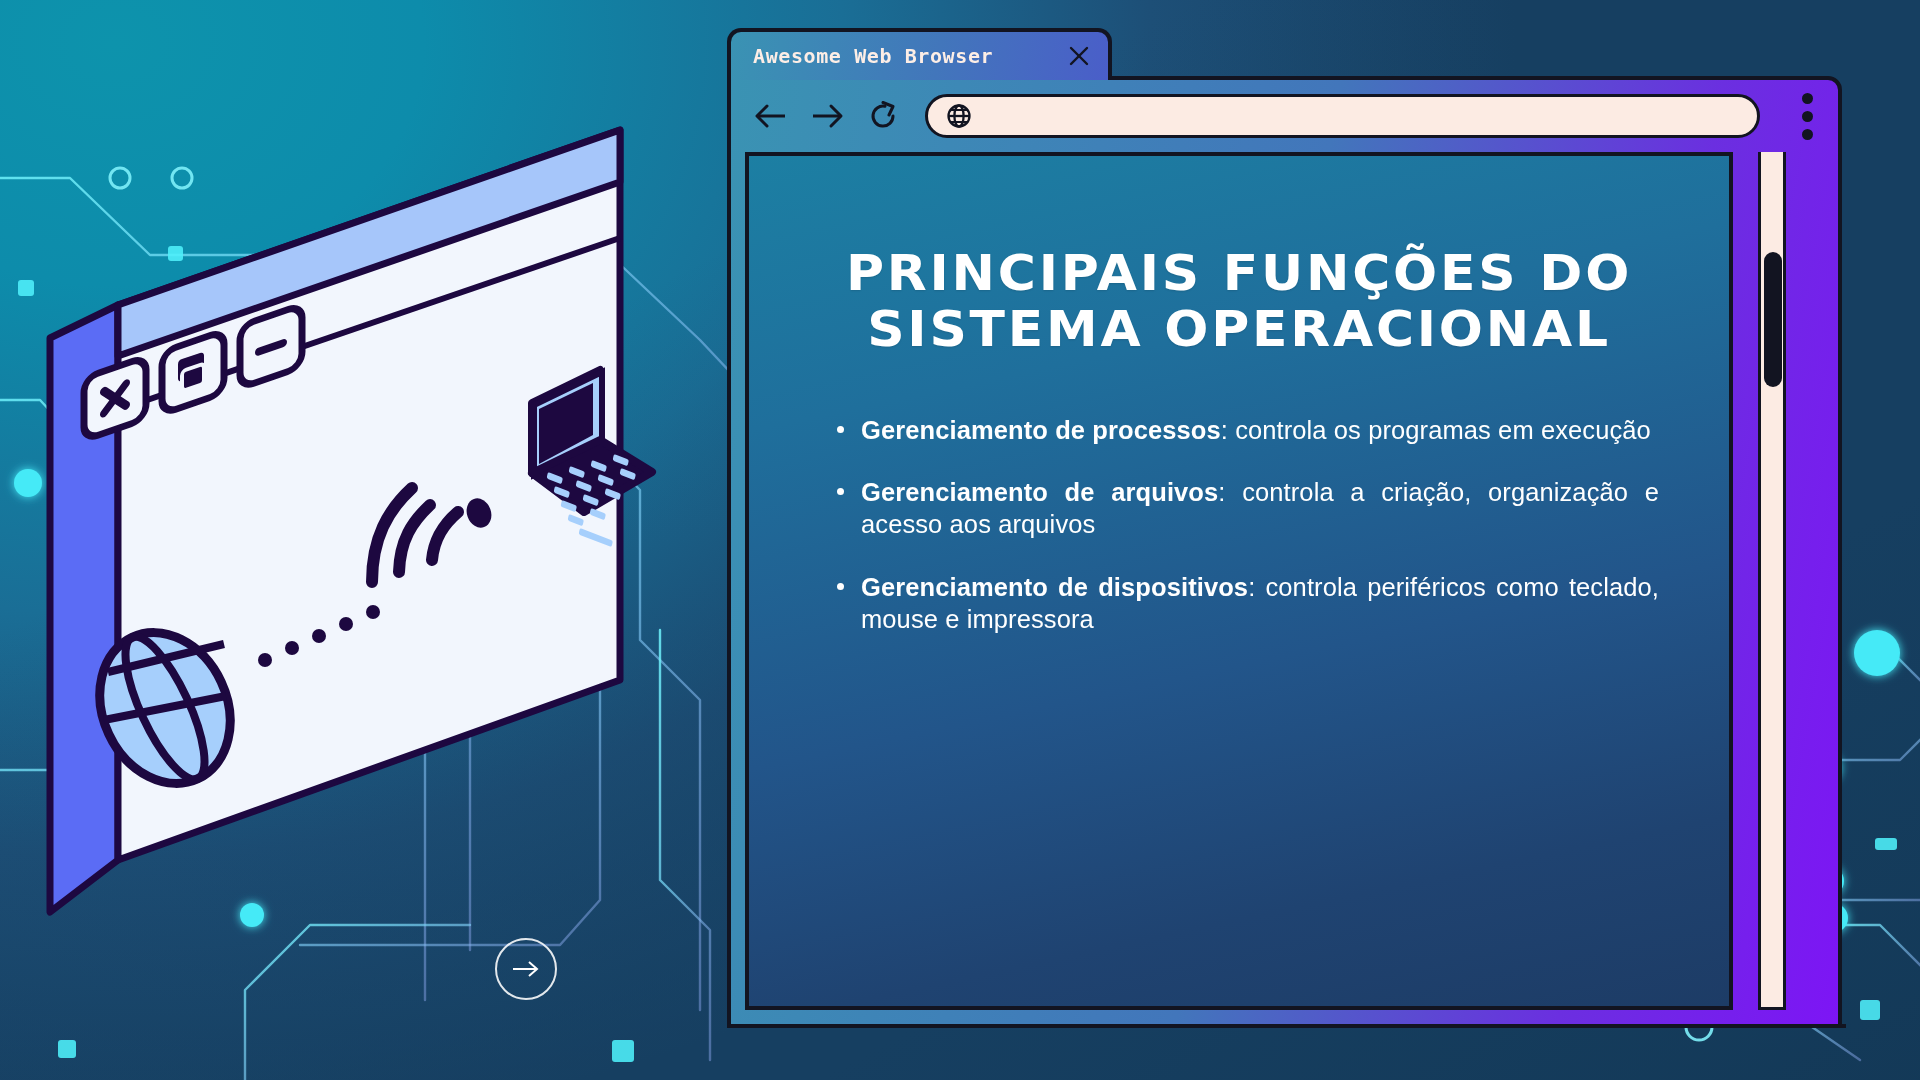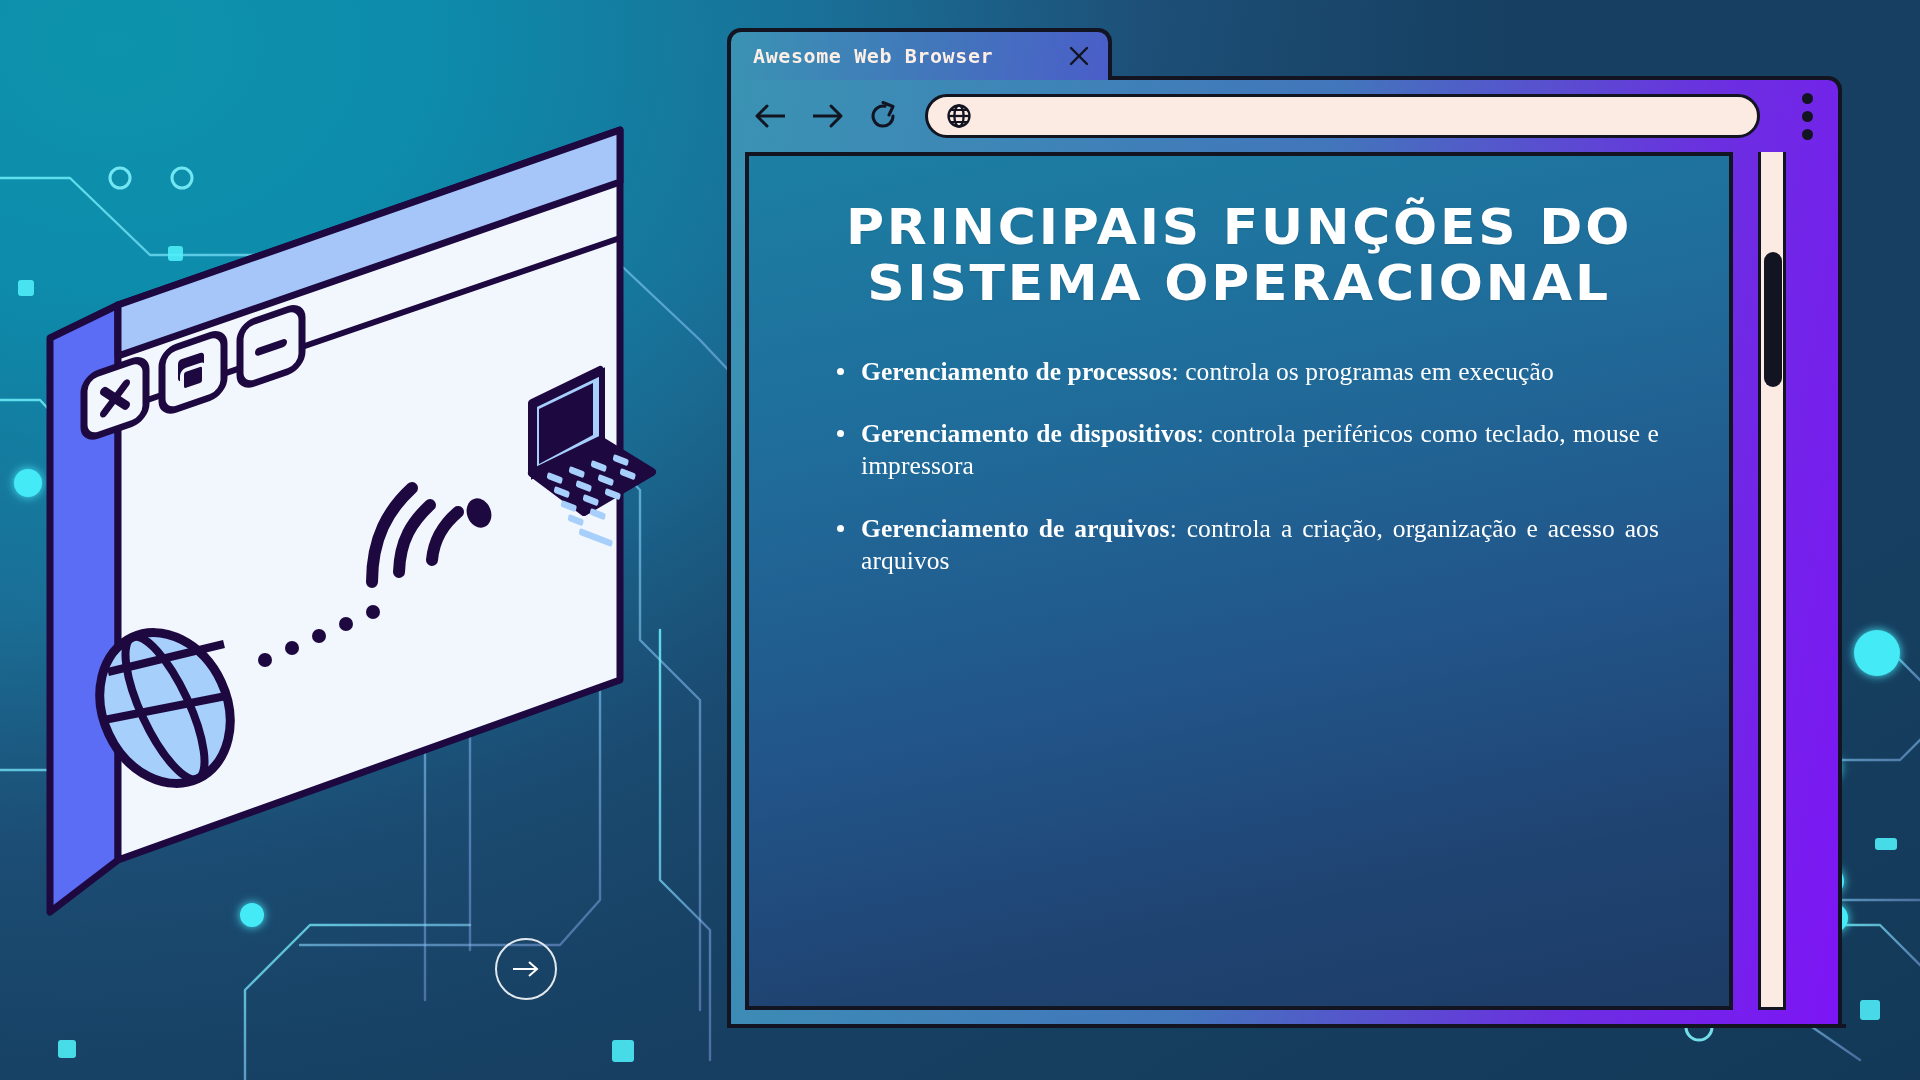--- a/index.html
+++ b/index.html
@@ -81,33 +81,33 @@
   }
   .kdot { width:11px; height:11px; border-radius:50%; background:#121421; }
 
   
   #viewport {
     position:absolute; left:14px; top:72px; width:988px; height:858px;
     background:linear-gradient(168deg,#1c7fa3 0%,#1f6f9c 26%,#22558a 58%,#1f4371 82%,#1d3c66 100%);
     border:4px solid #121421;
     overflow:hidden;
   }
-  #slide { padding:44px 56px 0 56px; }
+  #slide { padding:90px 56px 0 56px; }
 
   #slide-title {
     font-family:"DejaVu Sans", sans-serif;
     text-align:center; color:#ffffff;
     font-size:49px; font-weight:700;
     letter-spacing:2.6px; line-height:1.14;
     text-transform:uppercase;
     transform:scaleX(1.06); transform-origin:center;
     text-shadow:0 1px 2px rgba(0,0,0,.12);
   }
 
-  #bullets { margin-top:44px; padding:0 14px 0 30px; list-style:none;font-family:Liberation Serif, serif; }
+  #bullets { margin-top:56px; padding:0 14px 0 30px; list-style:none; }
   #bullets li {
     position:relative; color:#ffffff;
     font-size:25.5px; line-height:1.27;
     margin-bottom:30px;
     text-align:justify; padding-left:26px;
     letter-spacing:.1px;
   }
   #bullets li:before {
     content:""; position:absolute; left:2px; top:12px;
     width:7px; height:7px; border-radius:50%; background:#fff;
@@ -323,22 +323,22 @@
         <span class="kdot"></span>
         <span class="kdot"></span>
       </div>
     </div>
 
     <div id="viewport">
       <div id="slide">
         <div id="slide-title">PRINCIPAIS FUNÇÕES DO SISTEMA OPERACIONAL</div>
         <ul id="bullets">
             <li><b>Gerenciamento de processos</b><span>: </span><span>controla os programas em execução</span></li>
+            <li><b>Gerenciamento de arquivos</b><span>: </span><span>controla a criação, organização e acesso aos arquivos</span></li>
             <li><b>Gerenciamento de dispositivos</b><span>: </span><span>controla periféricos como teclado, mouse e impressora</span></li>
-            <li><b>Gerenciamento de arquivos</b><span>: </span><span>controla a criação, organização e acesso aos arquivos</span></li>
           </ul>
       </div>
     </div>
 
     <div id="scrollbar">
       <div id="scroll-thumb"></div>
     </div>
 
     <div id="frame-bottom"></div>
   </div>

